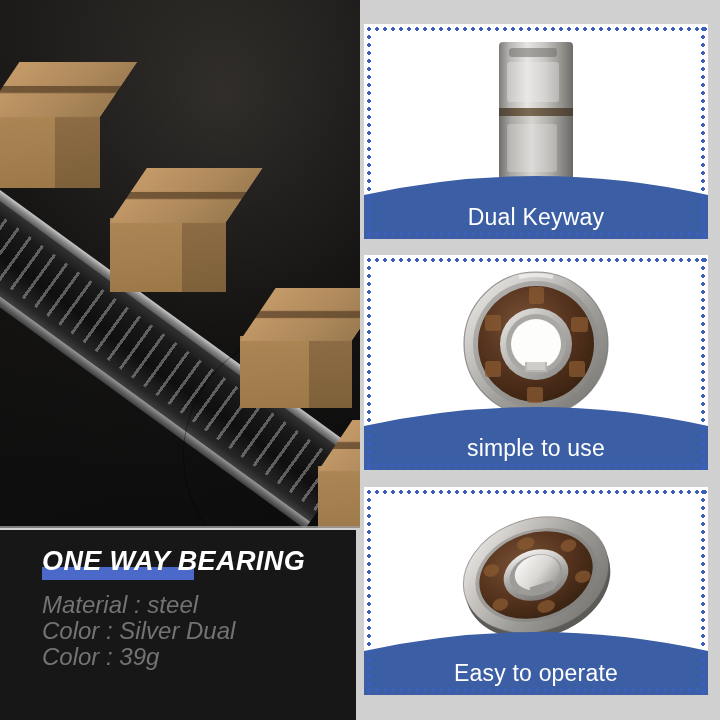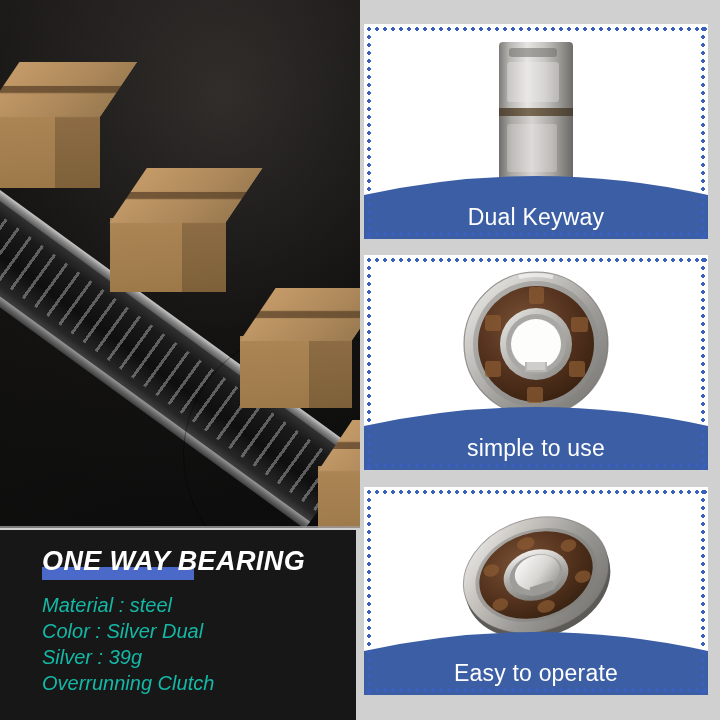--- a/index.html
+++ b/index.html
@@ -112,21 +112,21 @@
   .info-underline{
     position:absolute;left:42px;top:37px;
     width:152px;height:13px;background:#4a69c8;
     z-index:0;
   }
   .info-title-text{position:relative;z-index:2;}
   .info-lines{
     position:absolute;left:42px;top:62px;
   }
   .info-line{
-    font-size:20px;font-style:italic;color:#14b8a6;
+    font-size:24px;font-style:italic;color:#737373;
     line-height:26px;white-space:nowrap;
   }
 
   
   .cards{position:absolute;left:360px;top:0;width:360px;height:720px;background:#d0d0d0;}
   .card{
     position:absolute;left:4px;width:344px;
     background:#ffffff;
     box-sizing:border-box;
     overflow:hidden;
@@ -211,22 +211,21 @@
 
     <div class="photo-divider"></div>
   </div>
 
   <div class="info-panel">
     <div class="info-underline"></div>
     <div class="info-title"><span class="info-title-text">ONE WAY BEARING</span></div>
     <div class="info-lines">
       <div class="info-line">Material : steel</div>
       <div class="info-line">Color : Silver Dual</div>
-      <div class="info-line">Silver : 39g</div>
-      <div class="info-line">Overrunning Clutch</div>
+      <div class="info-line">Color : 39g</div>
     </div>
   </div>
 
   <div class="cards">
 
     <div class="card c1">
       <div class="card-img">
         <svg width="86" height="152" viewBox="0 0 86 152">
           <defs>
             <linearGradient id="sv1" x1="0" y1="0" x2="1" y2="0">

